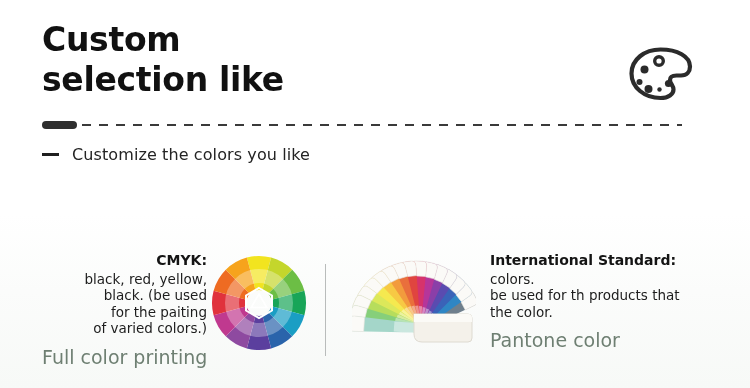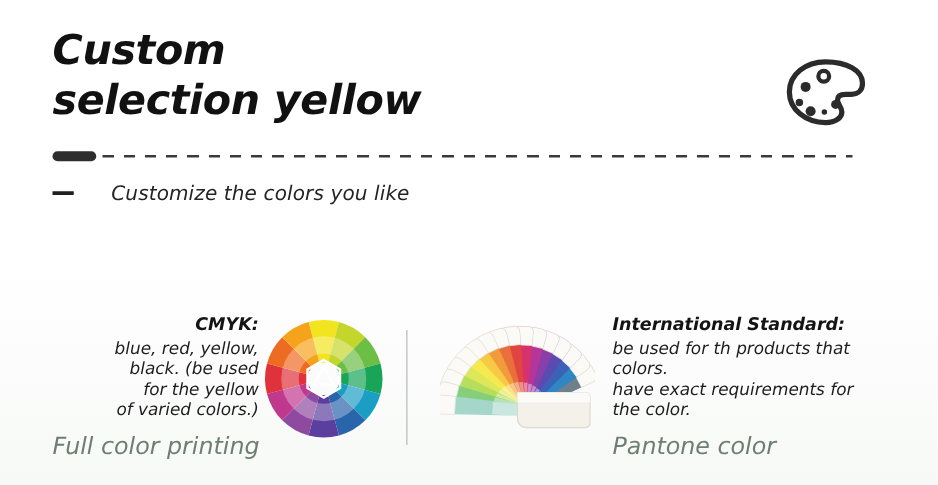--- a/index.html
+++ b/index.html
@@ -14,21 +14,20 @@
     overflow: hidden;
     position: relative;
   }
 
   #banner {
     position: absolute;
     left: 0; top: 0;
     width: 750px;
     height: 388px;
     background: linear-gradient(180deg, #ffffff 0%, #ffffff 55%, #fbfcfb 75%, #f7f9f7 100%);
-    font-style: italic;
   }
 
   
   #header-title {
     position: absolute;
     left: 42px;
     top: 20px;
     width: 560px;
     font-size: 33px;
     font-weight: bold;
@@ -79,21 +78,20 @@
       rgba(0,0,0,0) 9px, rgba(0,0,0,0) 17px);
   }
 
   
   #subtitle-row {
     position: absolute;
     left: 42px;
     top: 145px;
     display: flex;
     align-items: center;
-    gap: 17px;
   }
   #subtitle-dash {
     width: 17px;
     height: 3px;
     background: #1f1f1f;
     margin-right: 13px;
   }
   #subtitle-text {
     font-size: 16px;
     color: #242424;
@@ -162,21 +160,21 @@
     height: 104px;
   }
 </style>
 </head>
 <body>
 
 <div id="banner">
 
   <div id="header-title">
     <span class="tline">Custom</span>
-    <span class="tline">selection yellow</span>
+    <span class="tline">selection like</span>
   </div>
 
   <div id="palette-icon">
     <svg viewBox="0 0 72 64" width="72" height="64" aria-hidden="true">
       <path d="M36.5 7.5 C20.5 7.5 7.5 17.5 7.5 31.5 C7.5 45.5 20.5 56.0 36.5 56.0
                C44.5 56.0 49.5 52.0 49.5 47.5 C49.5 43.5 46.0 41.5 46.0 38.0
                C46.0 35.0 48.5 33.5 52.5 33.5 L57.0 33.5 C63.0 33.5 66.0 29.5 66.0 24.5
                C66.0 14.5 53.5 7.5 36.5 7.5 Z" fill="none" stroke="#2b2b2b" stroke-width="4.2" stroke-linejoin="round"></path>
       <circle cx="35.0" cy="19.0" r="4.3" fill="none" stroke="#2b2b2b" stroke-width="3.4"></circle>
       <circle cx="20.5" cy="27.5" r="4.0" fill="#2b2b2b"></circle>
@@ -193,23 +191,23 @@
   </div>
 
   <div id="subtitle-row">
     <span id="subtitle-dash"></span>
     <span id="subtitle-text">Customize the colors you like</span>
   </div>
 
   <div id="col-left">
     <div class="col-head">CMYK:</div>
     <div class="col-body">
-      <span class="bline">blue, red, yellow,</span>
+      <span class="bline">black, red, yellow,</span>
       <span class="bline">black. (be used</span>
-      <span class="bline">for the yellow</span>
+      <span class="bline">for the paiting</span>
       <span class="bline">of varied colors.)</span>
     </div>
     <div class="col-accent">Full color printing</div>
   </div>
 
   <div id="color-wheel">
     <svg viewBox="0 0 100 100" width="100" height="100" aria-hidden="true">
       <g id="wheel-segments">
           <path d="M37.83550488018152 4.601486164413792 A47 47 0 0 1 62.164495119818476 4.601486164413792 L53.36464758633277 37.442964258242114 A13 13 0 0 0 46.63535241366723 37.442964258242114 Z" fill="#f2e41f"></path>
           <path d="M62.164495119818476 4.601486164413792 A47 47 0 0 1 83.23401871576775 16.765981284232268 L59.19238815542512 40.80761184457488 A13 13 0 0 0 53.36464758633277 37.442964258242114 Z" fill="#c4d62c"></path>
@@ -386,21 +384,20 @@
         <path d="M62 62 L116 62 Q120 62 120 66 L120 86 Q120 90 116 90 L70 90
                  Q62 90 62 82 Z" fill="#f4f1ea" stroke="#dedad1" stroke-width="1"></path>
         <path d="M62 62 L116 62 Q120 62 120 66 L120 70 L62 70 Z" fill="#fbfaf6"></path>
       </g>
     </svg>
   </div>
 
   <div id="col-right">
     <div class="col-head">International Standard:</div>
     <div class="col-body">
+      <span class="bline">colors.</span>
       <span class="bline">be used for th products that</span>
-      <span class="bline">colors.</span>
-      <span class="bline">have exact requirements for</span>
       <span class="bline">the color.</span>
     </div>
     <div class="col-accent">Pantone color</div>
   </div>
 
 </div>
 
 </body></html>

